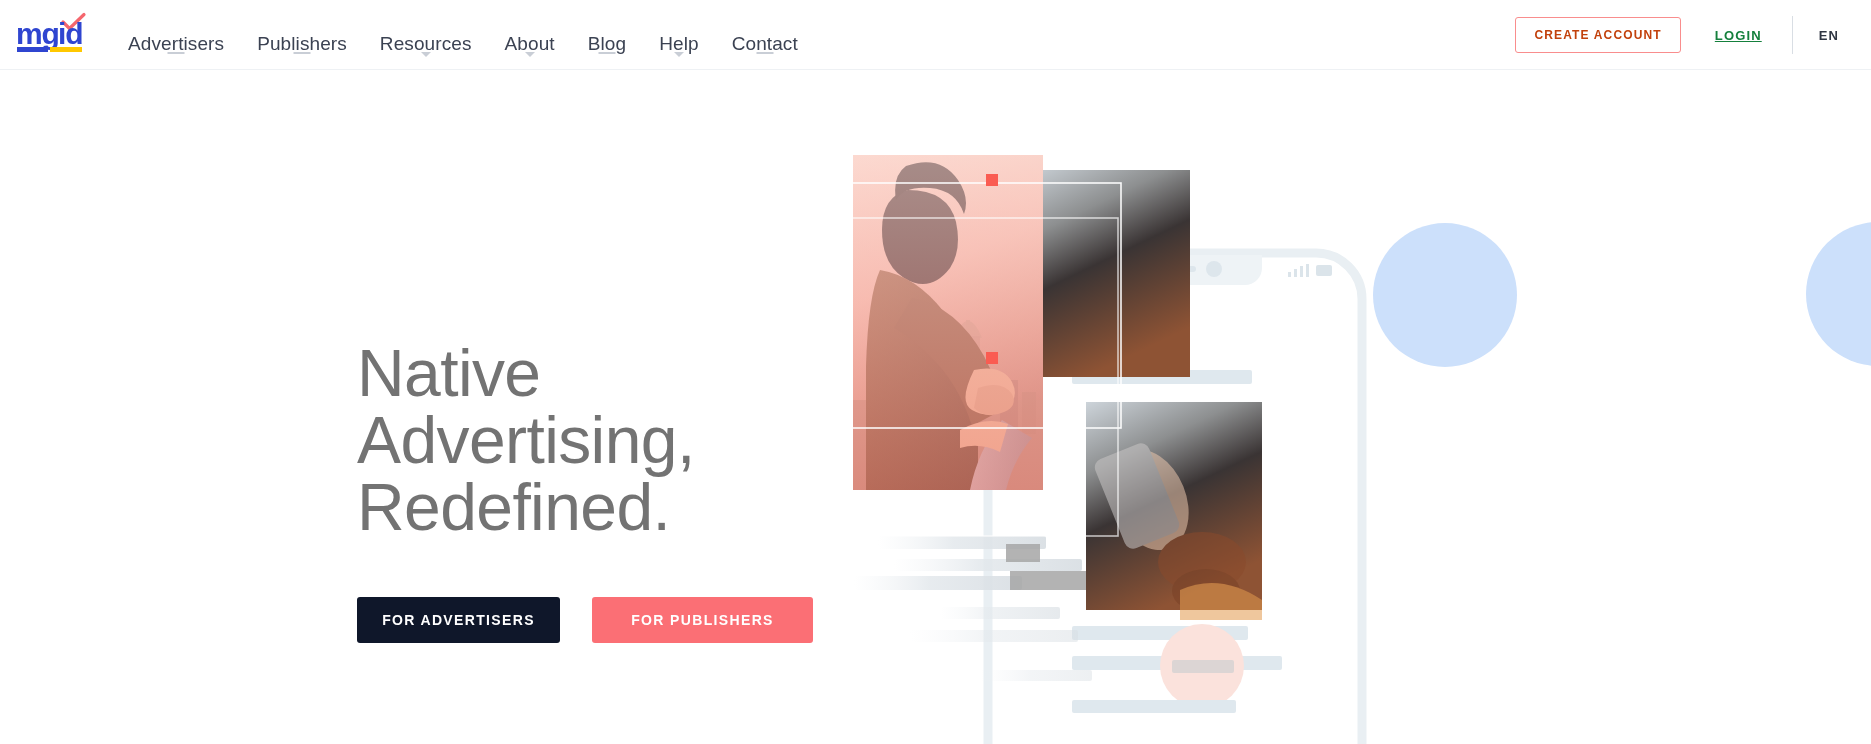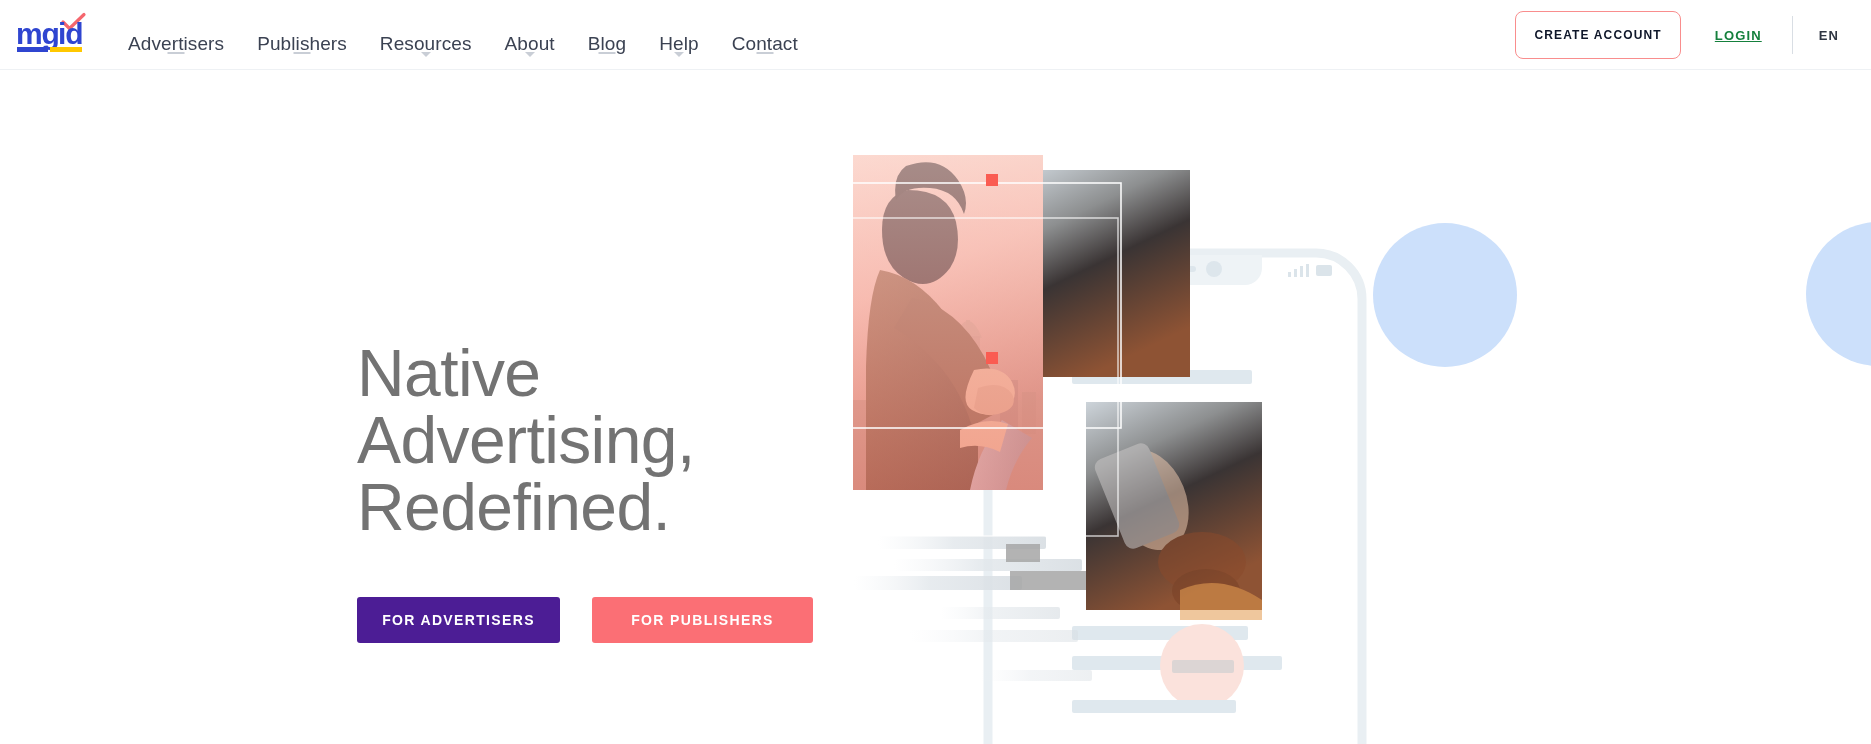--- a/index.html
+++ b/index.html
@@ -87,26 +87,26 @@
     right: 0;
     top: 0;
     height: 70px;
     display: flex;
     align-items: center;
   }
   .btn-create {
     display: inline-flex;
     align-items: center;
     justify-content: center;
-    height: 48px;
+    height: 36px;
     padding: 0 18px;
     border: 1px solid #f98d8d;
-    border-radius: 8px;
+    border-radius: 3px;
     background: transparent;
-    color: #0f172a;
+    color: #c2410c;
     font-family: "Liberation Sans", sans-serif;
     font-size: 12px;
     font-weight: 700;
     letter-spacing: 1.15px;
     cursor: pointer;
     white-space: nowrap;
   }
   .btn-login {
     margin-left: 34px;
     color: #15803d;
@@ -175,21 +175,21 @@
     border: none;
     border-radius: 3px;
     color: #ffffff;
     font-family: "Liberation Sans", sans-serif;
     font-size: 14px;
     font-weight: 700;
     letter-spacing: 1.35px;
     cursor: pointer;
     white-space: nowrap;
   }
-  .cta-advertisers { width: 203px; background: #4c1d95; }
+  .cta-advertisers { width: 203px; background: #0f172a; }
   .cta-publishers  { width: 221px; background: #fb6f75; }
 
   
   .illu {
     position: absolute;
     left: 850px;
     top: 0;
     width: 1021px;
     height: 674px;
     z-index: 10;

